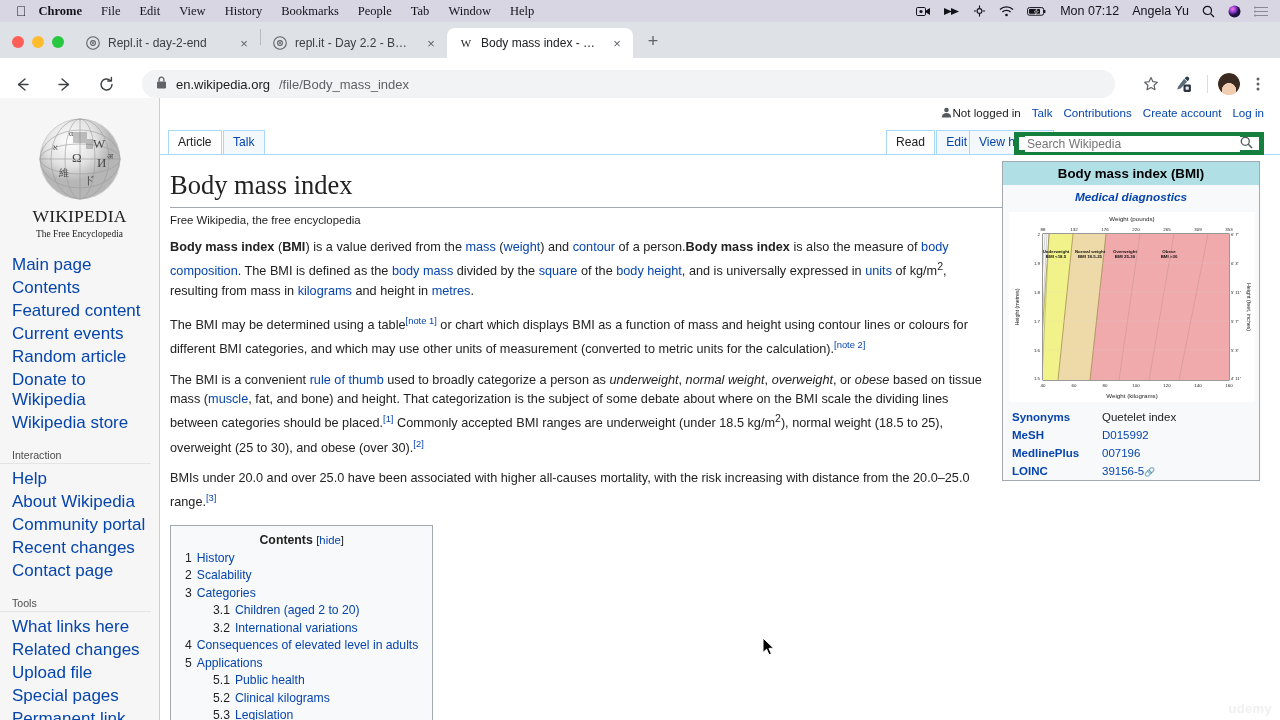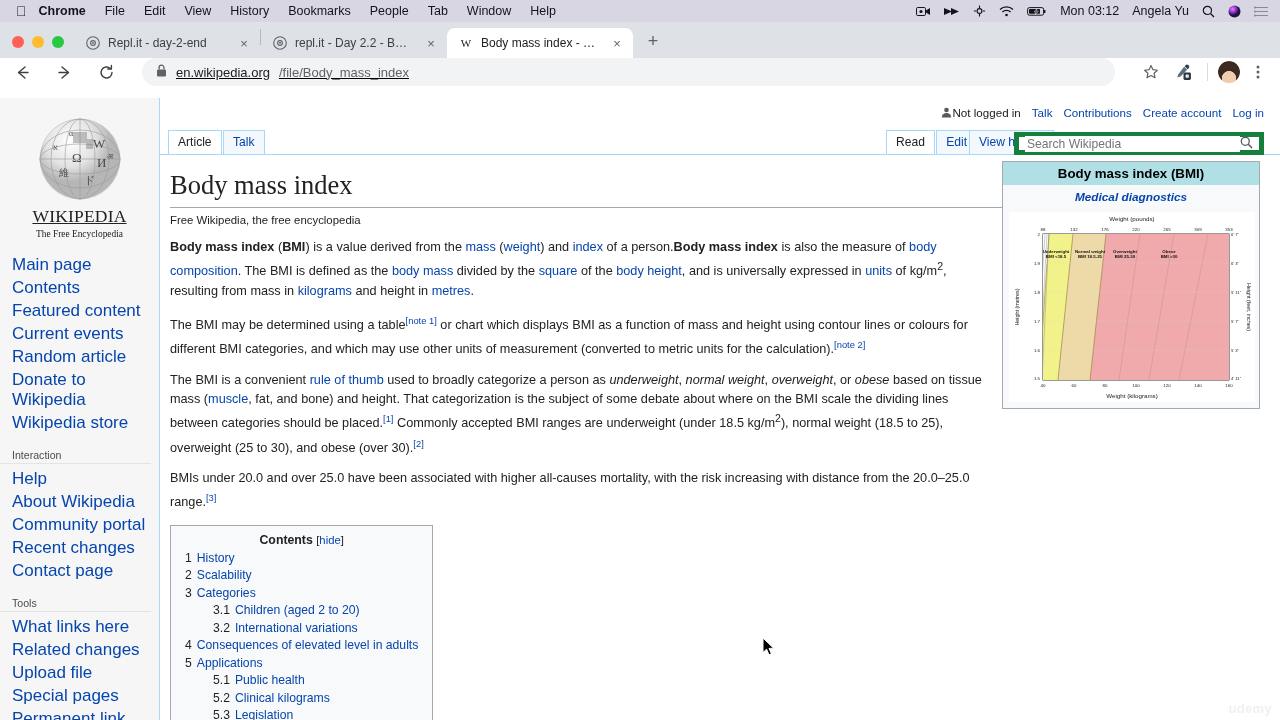--- a/index.html
+++ b/index.html
@@ -13,21 +13,21 @@
   
   #macbar {
     height:22px; width:100%;
     background:#d9d6e4;
     display:flex; align-items:center;
     font-size:12.5px; color:#13131a;
     padding:0 8px;
     position:relative;
   }
   #macbar .apple { font-size:14px; margin:0 12px 0 8px; line-height:1; }
-  #macbar .mitem { margin-right:19px; white-space:nowrap; }
+  #macbar .mitem { margin-right:19px; white-space:nowrap;font-family:Liberation Serif, serif; }
   #macbar .mitem.bold { font-weight:bold; }
   #macbar .right { margin-left:auto; display:flex; align-items:center; gap:13px; padding-right:4px; }
   #macbar .right .ic { display:flex; align-items:center; }
   #macbar .clock { font-size:12.5px; }
   #macbar .uname { font-size:12.5px; }
 
   
   #chrome { width:100%; height:698px; background:#dee1e6; position:relative; }
 
   
@@ -44,21 +44,21 @@
   }
   .tab.active { background:#fff; color:#202124; }
   .tab .favicon { width:16px; height:16px; flex:0 0 16px; display:flex; align-items:center; justify-content:center; }
   .tab .ttl { flex:1; overflow:hidden; text-overflow:ellipsis; white-space:nowrap; }
   .tab .closex { width:16px; height:16px; flex:0 0 16px; display:flex; align-items:center; justify-content:center; font-size:13px; color:#5f6368; }
   .tabsep { width:1px; height:16px; background:#b6b9bd; align-self:center; margin-bottom:7px; }
   .newtab { width:28px; height:28px; display:flex; align-items:center; justify-content:center;
             font-size:18px; color:#5f6368; margin-left:6px; margin-bottom:3px; }
 
   
-  #toolbar { height:40px; background:#fff; display:flex; align-items:flex-start; padding:0 8px; gap:14px;text-decoration:underline; }
+  #toolbar { height:40px; background:#fff; display:flex; align-items:flex-end; padding:0 8px; gap:14px; }
   .tbtn { width:28px; height:28px; display:flex; align-items:center; justify-content:center; color:#5f6368; }
   #omnibox {
     flex:1; height:28px; background:#f1f3f4; border-radius:14px;
     display:flex; align-items:center; padding:0 14px; gap:9px; margin:0 8px;
     font-size:13px; color:#202124;
   }
   #omnibox .urlrest { color:#5f6368; }
   .tb-right { display:flex; align-items:center; gap:4px; }
   .vsep { width:1px; height:18px; background:#dadce0; margin:0 6px; }
   .avatar { width:22px; height:22px; border-radius:50%; overflow:hidden; background:#e8c9ae; position:relative; }
@@ -70,21 +70,21 @@
           font-family:"Liberation Sans", sans-serif; font-size:12.6px; color:#222; }
 
   #wiki-personal { position:absolute; right:16px; top:8px; display:flex; align-items:center; gap:11px; font-size:11.6px; }
   #wiki-personal .notlogged { color:#222; display:flex; align-items:center; gap:1px; }
   #wiki-personal a { color:#0645ad; text-decoration:none; }
 
   
   #leftcol { position:absolute; left:0; top:0; width:160px; height:622px; background:#f6f6f6; border-right:1px solid #a7d7f9; }
   #globe { margin:16px auto 0; width:102px; height:92px; position:relative; }
   .wordmark { text-align:center; font-family:"Liberation Serif", serif; }
-  .wordmark .wm1 { font-size:17.5px; letter-spacing:.2px;text-decoration:underline; }
+  .wordmark .wm1 { font-size:17.5px; letter-spacing:.2px; }
   .wordmark .wm2 { font-size:9.4px; margin-top:2px; }
   .navhead { font-size:10.6px; color:#4d4d4d; padding:4px 0 2px 12px; margin-top:11px;
              border-bottom:1px solid #e4e4e4; margin-right:8px; }
   .navlist { list-style:none; margin:3px 0 0; padding:0; }
   .navlist li { padding:1.5px 0 1.5px 12px; }
   .navlist a { color:#0645ad; text-decoration:none; font-size:17px; }
 
   
   #contenttabs { position:absolute; left:160px; top:32px; right:0; height:25px; border-bottom:1px solid #a7d7f9; }
   .ctab { position:absolute; bottom:0; height:24px; padding:4px 9px 0; font-size:12.1px;
@@ -187,21 +187,21 @@
         </svg>
     </span>
     <span class="ic">
       <svg width="20" height="11" viewBox="0 0 20 11">
           <rect x="0.6" y="1.6" width="16" height="7.6" rx="1.8" fill="none" stroke="#13131a" stroke-width="1"></rect>
           <rect x="2" y="3" width="11" height="4.8" rx="0.8" fill="#13131a"></rect>
           <path d="M10 2.4 L7.2 6 h2.1 L8 9 l3.4-3.8H9.3Z" fill="#13131a" stroke="#fff" stroke-width="0.5"></path>
           <path d="M17.6 4 v3" stroke="#13131a" stroke-width="1.6"></path>
         </svg>
     </span>
-    <span class="clock">Mon 03:12</span>
+    <span class="clock">Mon 07:12</span>
     <span class="uname">Angela Yu</span>
     <span class="ic">
       <svg width="13" height="13" viewBox="0 0 13 13">
           <circle cx="5.4" cy="5.4" r="4.1" fill="none" stroke="#13131a" stroke-width="1.2"></circle>
           <path d="M8.5 8.5 L12 12" stroke="#13131a" stroke-width="1.3"></path>
         </svg>
     </span>
     <span class="ic">
       <svg width="13" height="13" viewBox="0 0 13 13">
           <defs>
@@ -464,21 +464,21 @@
             <path d="M5.4 12 l1.9 2 3.3-3.6" fill="none" stroke="#fff" stroke-width="1.6" stroke-linecap="round" stroke-linejoin="round"></path>
           </svg>
       </span>
 
       <h1 id="firstHeading">Body mass index</h1>
       <div id="siteSub">Free Wikipedia, the free encyclopedia</div>
 
       <p class="para">
         <b>Body mass index</b> (<b>BMI</b>) is a value derived from the <a class="wl" href="#">mass</a>
         (<a class="wl" href="#">weight</a>) and
-        <a class="wl" href="#">index</a> of a person.<b>Body mass index</b> is also the measure of
+        <a class="wl" href="#">contour</a> of a person.<b>Body mass index</b> is also the measure of
         <a class="wl" href="#">body composition</a>. The BMI is defined as the
         <a class="wl" href="#">body mass</a> divided by the
         <a class="wl" href="#">square</a> of the
         <a class="wl" href="#">body height</a>, and is universally expressed in
         <a class="wl" href="#">units</a> of kg/m<sup>2</sup>, resulting from mass in
         <a class="wl" href="#">kilograms</a> and height in
         <a class="wl" href="#">metres</a>.
       </p>
 
       <p class="para">
@@ -620,20 +620,40 @@
               <text x="127" y="175">100</text>
                 <text x="158" y="175">120</text>
                 <text x="189" y="175">140</text>
                 <text x="220" y="175">160</text>
             </g>
             <text x="123" y="186" font-size="6.2" text-anchor="middle" fill="#222" font-family="Liberation Sans, sans-serif">Weight (kilograms)</text>
           </svg>
         </div>
 
 
+        <table>
+          <tbody>
+              <tr>
+            <th>Synonyms</th>
+            <td>Quetelet index</td>
+          </tr>
+          <tr>
+            <th>MeSH</th>
+            <td><a href="#">D015992</a></td>
+          </tr>
+          <tr>
+            <th>MedlinePlus</th>
+            <td><a href="#">007196</a></td>
+          </tr>
+          <tr>
+            <th>LOINC</th>
+            <td><a href="#">39156-5</a><span class="extlink">🔗</span></td>
+          </tr>
+        </tbody>
+          </table>
       </div>
     </div>
 
     <div id="cursor">
       <svg width="13" height="19" viewBox="0 0 13 19">
           <path d="M1 1 L1 15.5 L4.6 12.2 L7 17.8 L9.4 16.7 L7 11.4 L11.6 11.2 Z" fill="#000" stroke="#fff" stroke-width="1"></path>
         </svg>
     </div>
 
     <div id="wm">udemy</div>

